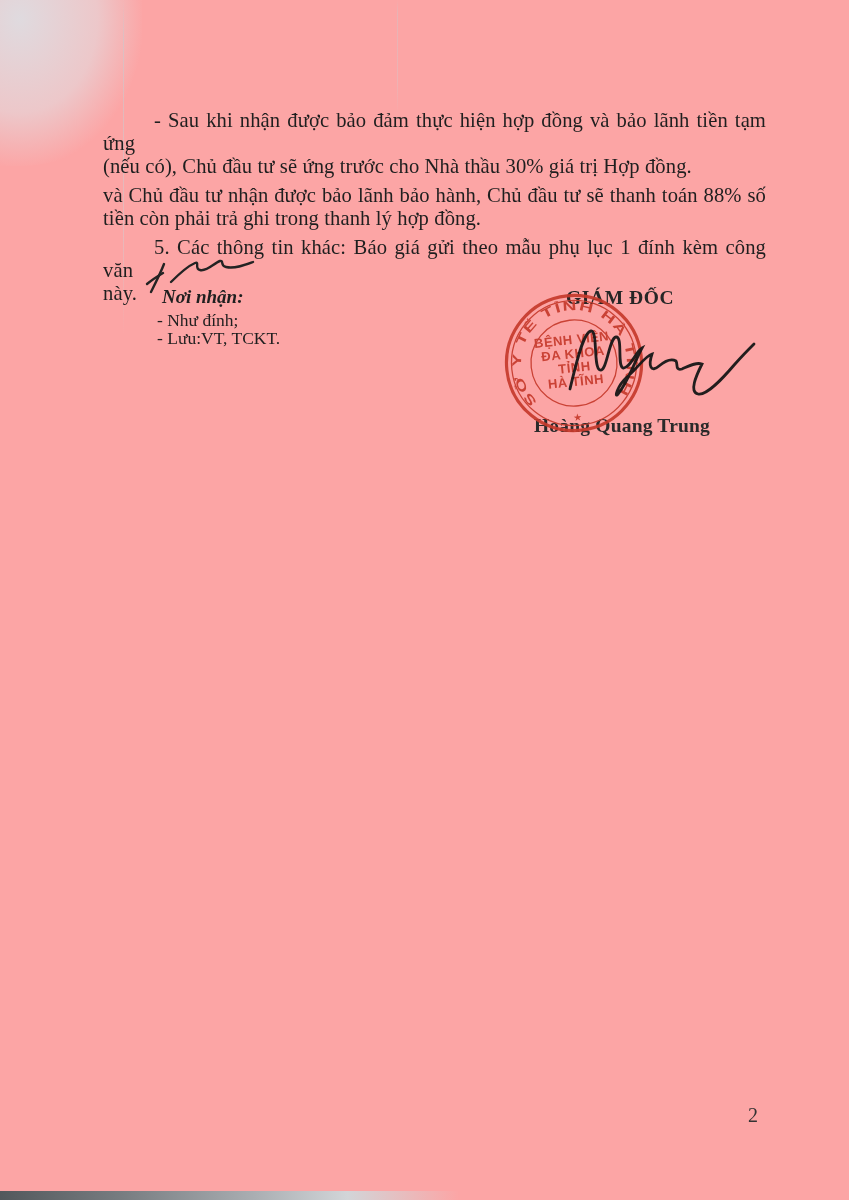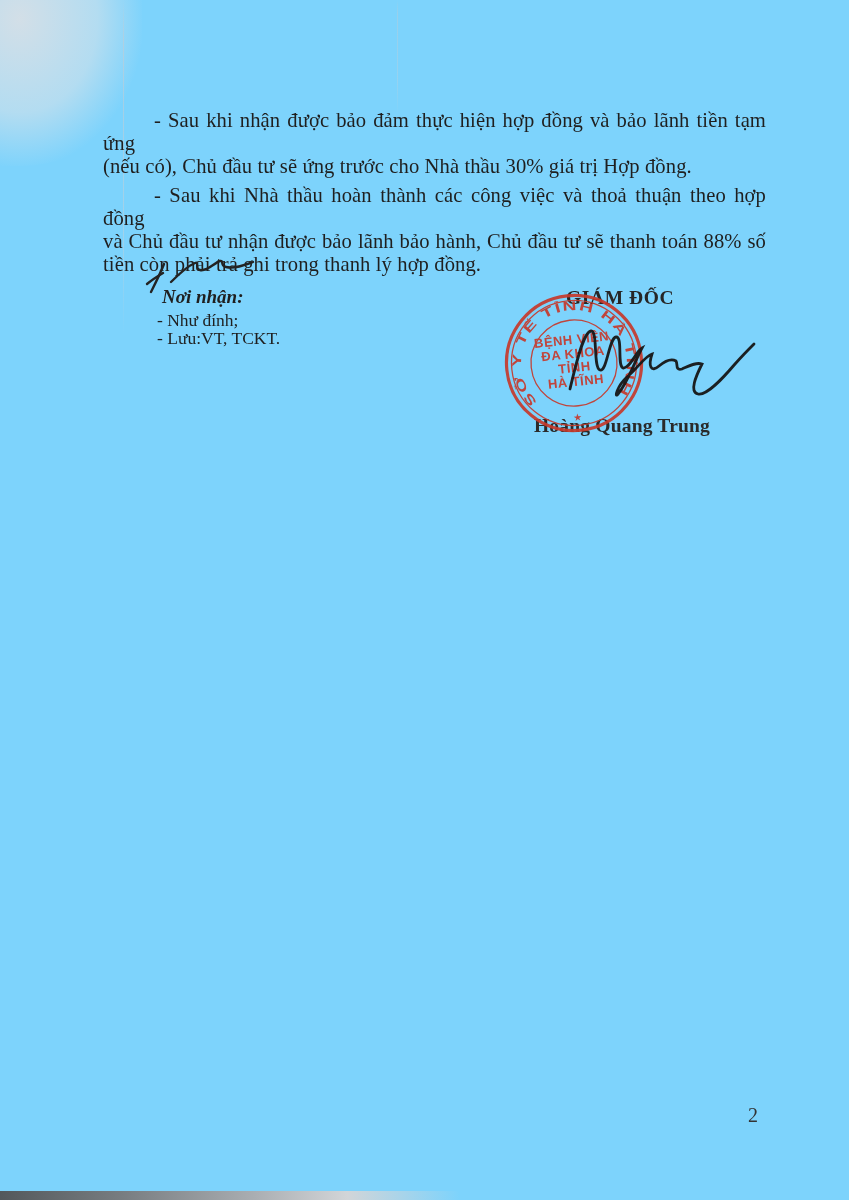--- a/index.html
+++ b/index.html
@@ -1,19 +1,19 @@
 <!DOCTYPE html>
 <html><head>
 <meta charset="utf-8">
 <style>
   html,body{margin:0;padding:0;background:#9a9a9a;}
   #page{
     position:relative;
     width:849px;height:1200px;
-    background:#7dd3fc;
+    background:#fca5a5;
     overflow:hidden;
     font-family:"Liberation Serif","DejaVu Serif",serif;
     color:#1f1f1f;
   }
   
   .shadow-tl{
     position:absolute;left:-28px;top:-44px;width:170px;height:210px;
     background:radial-gradient(ellipse at 28% 30%, rgba(220,224,229,0.9) 0%, rgba(224,228,232,0.55) 45%, rgba(228,231,235,0) 72%);
     border-bottom-right-radius:70% 60%;
   }
@@ -62,23 +62,26 @@
   <div class="crease crease-1"></div>
   <div class="crease crease-2"></div>
   <div class="shadow-bottom"></div>
 
   <div class="bodytext">
     <div class="para">
       <div class="bline first">- Sau khi nhận được bảo đảm thực hiện hợp đồng và bảo lãnh tiền tạm ứng</div>
       <div class="bline last">(nếu có), Chủ đầu tư sẽ ứng trước cho Nhà thầu 30% giá trị Hợp đồng.</div>
     </div>
     <div class="para">
-      <div class="bline first">- Sau khi Nhà thầu hoàn thành các công việc và thoả thuận theo hợp đồng</div>
       <div class="bline">và Chủ đầu tư nhận được bảo lãnh bảo hành, Chủ đầu tư sẽ thanh toán 88% số</div>
       <div class="bline last">tiền còn phải trả ghi trong thanh lý hợp đồng.</div>
+    </div>
+    <div class="para">
+      <div class="bline first">5. Các thông tin khác: Báo giá gửi theo mẫu phụ lục 1 đính kèm công văn</div>
+      <div class="bline last">này.</div>
     </div>
   </div>
 
   <svg class="penmark" viewBox="0 0 120 50">
     <g fill="none" stroke="#232323" stroke-width="2.4" stroke-linecap="round">
       <path d="M 26 16 C 23 24, 18 34, 13 44"></path>
       <path d="M 25 25 C 20 28, 15 31, 9 36"></path>
       <path d="M 33 34 C 41 26, 50 18, 57 15 C 62 13, 56 21, 62 22 C 69 24, 76 15, 82 13 C 86 12, 82 18, 88 19 C 97 21, 107 17, 115 14"></path>
     </g>
   </svg>

